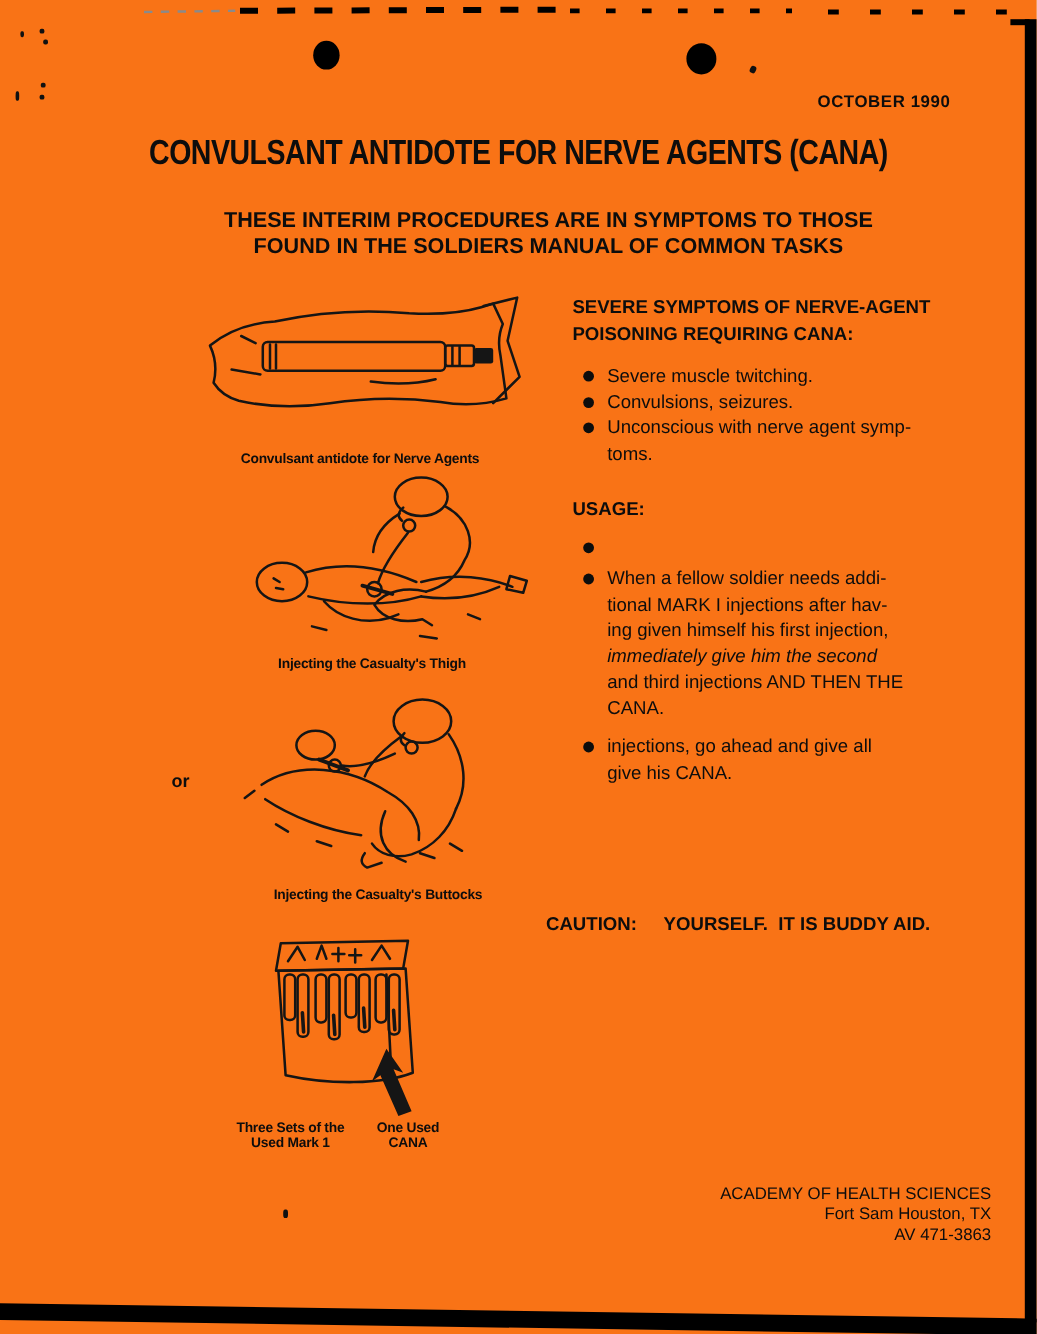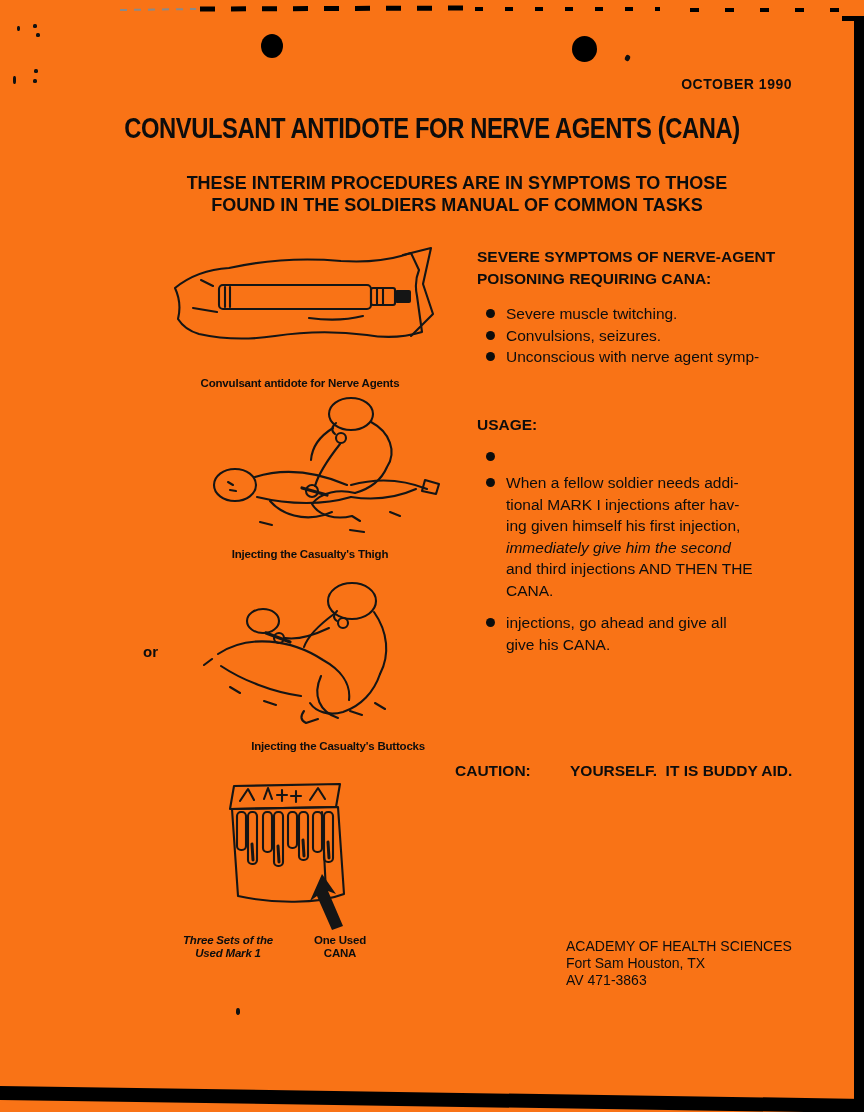--- a/index.html
+++ b/index.html
@@ -20,31 +20,31 @@
   .sym-head{top:246px;left:455px;width:360px;}
   .bullets{left:455px;width:365px;font-size:15.5px;line-height:21.5px;}
   .sym-bullets{top:303px;}
   .usage-head{top:414px;left:455px;width:200px;}
   .usage-bullets{top:446px;}
   .bullet{display:flex;margin-bottom:0;}
   .usage-bullets .bullet{margin-bottom:11px;}
   .dot{flex:0 0 9px;width:9px;height:9px;border-radius:50%;background:#0d0d0d;margin:6px 11px 0 31px;}
   .btxt{flex:1;}
   .italic{font-style:italic;}
-  .caution{top:760px;left:455px;width:380px;display:flex;font-weight:bold;font-size:15.5px;line-height:21px;gap:17px;}
+  .caution{top:760px;left:455px;width:380px;display:flex;font-weight:bold;font-size:15.5px;line-height:21px;}
   .caution-label{flex:0 0 98px;}
   
-  .footer{top:938px;left:566px;width:260px;font-size:14px;line-height:17px;}
+  .footer{top:986px;left:566px;width:260px;font-size:14px;line-height:17px;text-align:right;}
   
   .caption{font-weight:bold;font-size:11.5px;text-align:center;letter-spacing:-.2px;line-height:13px;}
   .cap1{top:352px;left:163px;width:274px;margin-top:25px;}
   .cap2{top:548px;left:200px;width:220px;}
   .or{top:643px;left:143px;font-weight:bold;font-size:15px;}
-  .cap3{top:740px;left:205px;width:220px;text-align:right;}
-  .cap4a{top:934px;left:174px;width:108px;font-style:italic;}
+  .cap3{top:740px;left:205px;width:220px;}
+  .cap4a{top:934px;left:188px;width:108px;}
   .cap4b{top:934px;left:308px;width:64px;}
   .fig{stroke:#151515;fill:none;stroke-width:2.1;stroke-linecap:round;stroke-linejoin:round;}
   .figfill{fill:#151515;stroke:none;}
   
   .hole{border-radius:50%;background:#000;}
   .hole1{top:34px;left:261px;width:22px;height:24px;}
   .hole2{top:36px;left:572px;width:25px;height:26px;}
   .edge-right{top:16px;left:854px;width:10px;height:1086px;background:#000;}
   .edge-hook{top:16px;left:842px;width:16px;height:5px;background:#000;}
   .edge-bottom{top:1086px;left:-4px;width:875px;height:14px;background:#000;
@@ -181,20 +181,21 @@
       <span class="btxt"><span class="line">Severe muscle twitching.</span></span>
     </div>
     <div class="bullet">
       <span class="dot"></span>
       <span class="btxt"><span class="line">Convulsions, seizures.</span></span>
     </div>
     <div class="bullet">
       <span class="dot"></span>
       <span class="btxt">
         <div class="line">Unconscious with nerve agent symp-</div>
+        <div class="line">toms.</div>
       </span>
     </div>
   </div>
 
   <div class="abs rcol-head usage-head">USAGE:</div>
   <div class="abs bullets usage-bullets">
     <div class="bullet">
       <span class="dot"></span>
     </div>
     <div class="bullet">

